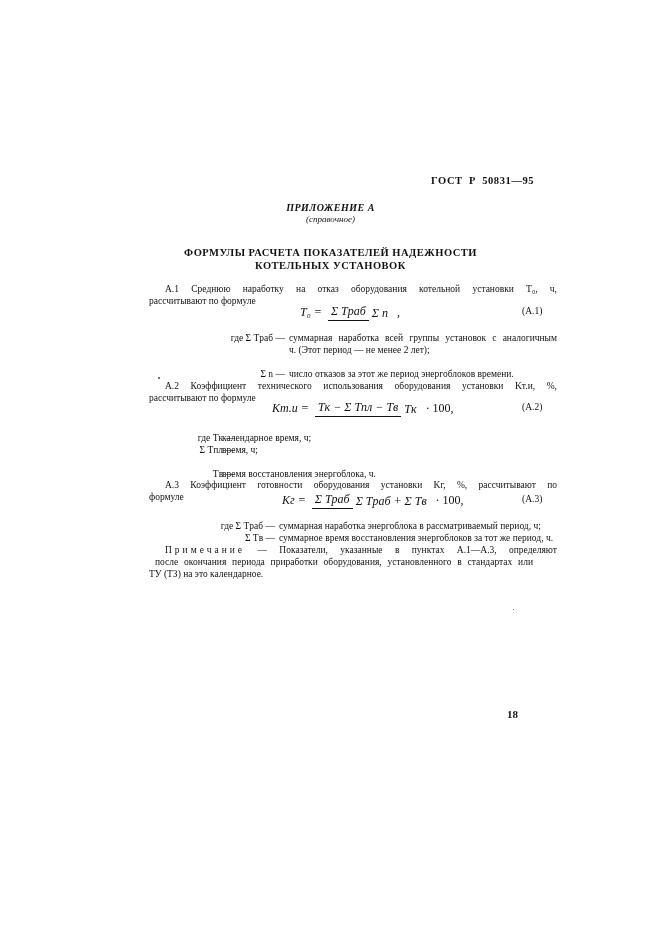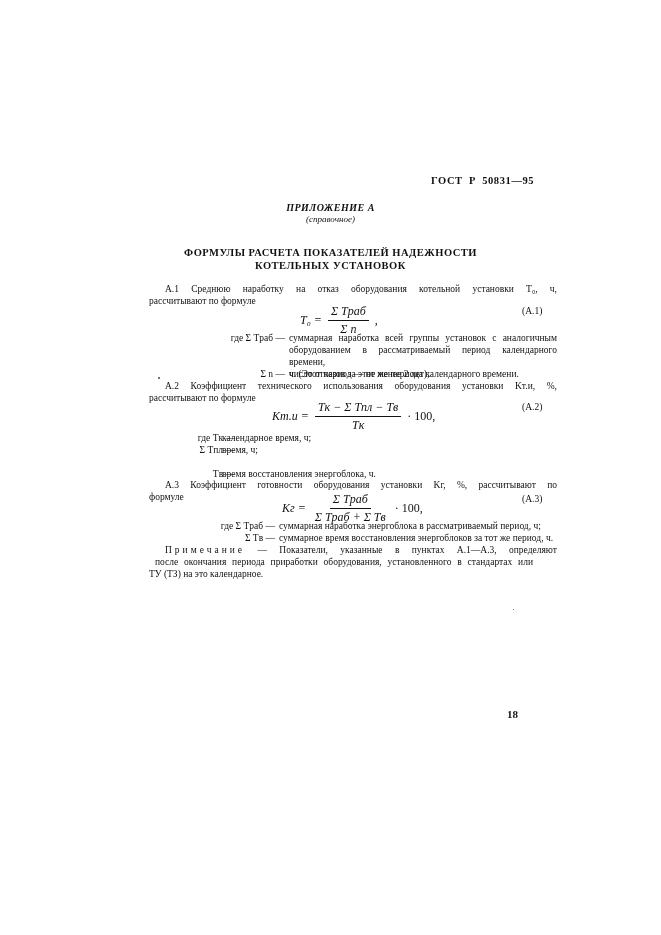--- a/index.html
+++ b/index.html
@@ -7,21 +7,21 @@
          font-family:"Liberation Serif", "DejaVu Serif", serif; color:#111; }
   .abs { position:absolute; }
   .gost { left:431px; top:175px; font-size:10.5px; font-weight:bold; letter-spacing:0.6px; word-spacing:3px; }
   .appx { left:0; width:661px; text-align:center; }
   .appx-title { top:202px; font-size:10px; font-style:italic; font-weight:bold; letter-spacing:0.5px; }
   .appx-sub { top:214px; font-size:9px; font-style:italic; }
   .title1 { top:247px; font-size:10.5px; font-weight:bold; letter-spacing:0.5px; }
   .title2 { top:260px; font-size:10.5px; font-weight:bold; letter-spacing:0.5px; }
   .p { font-size:9.5px; line-height:12px; }
   .eq { font-size:12px; }
-  .frac { display:inline-flex; flex-direction:column; align-items:center; vertical-align:middle; }
+  .frac { display:inline-flex; flex-direction:row; align-items:center; vertical-align:middle; }
   .frac .num { border-bottom:1px solid #111; padding:0 3px 1px; }
   .frac .den { padding:1px 3px 0; }
   .eqnum { font-size:9.5px; }
   .where-tbl { font-size:9.5px; line-height:12px; }
   .term { position:absolute; text-align:right; }
   .desc { position:absolute; text-align:justify; }
   i { font-style:italic; }
   .pagenum { left:507px; top:708px; font-size:11px; font-weight:bold; }
   .speck { width:2px; height:2px; background:#444; border-radius:1px; }
   .spaced { letter-spacing:3px; }
@@ -47,25 +47,24 @@
     <i class="den">Σ n</i>
   </span>
   <span>,</span>
 </div>
 <div class="abs eqnum" style="left:522px; top:306px;">(А.1)</div>
 
 <div class="abs where-tbl">
   <div class="term" style="left:165px; top:332px; width:120px;">где Σ Tраб —</div>
   <div class="desc" style="left:289px; top:332px; width:268px;">
     <div style="text-align-last:justify">суммарная наработка всей группы установок с аналогичным</div>
-    <div style="text-align-last:justify">оборудованием в рассматриваемый период календарного времени,</div>
     <div>ч. (Этот период — не менее 2 лет);</div>
   </div>
   <div class="term" style="left:165px; top:368px; width:120px;">Σ n —</div>
-  <div class="desc" style="left:289px; top:368px; width:268px;">число отказов за этот же периода календарного времени.</div>
+  <div class="desc" style="left:289px; top:368px; width:268px;">число отказов за этот же период энергоблоков времени.</div>
 </div>
 
 <div class="abs speck" style="left:158px; top:377px;"></div>
 <div class="abs p" style="left:165px; top:380px; width:392px; text-align:justify; text-align-last:justify;">А.2 Коэффициент технического использования оборудования установки Kт.и, %,</div>
 <div class="abs p" style="left:149px; top:392px;">рассчитывают по формуле</div>
 
 <div class="abs eq" style="left:272px; top:400px; display:flex; align-items:center; gap:6px;text-align:center;">
   <i>Kт.и =</i>
   <span class="frac">
     <i class="num">Tк − Σ Tпл − Tв</i>

